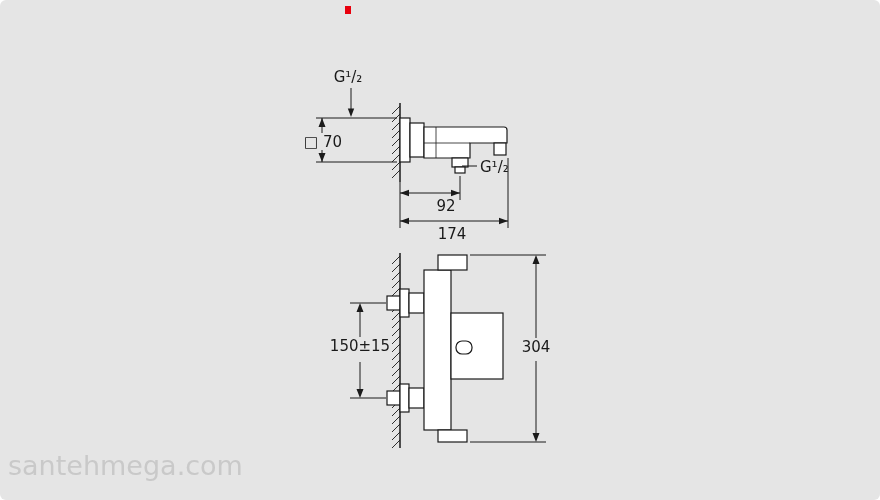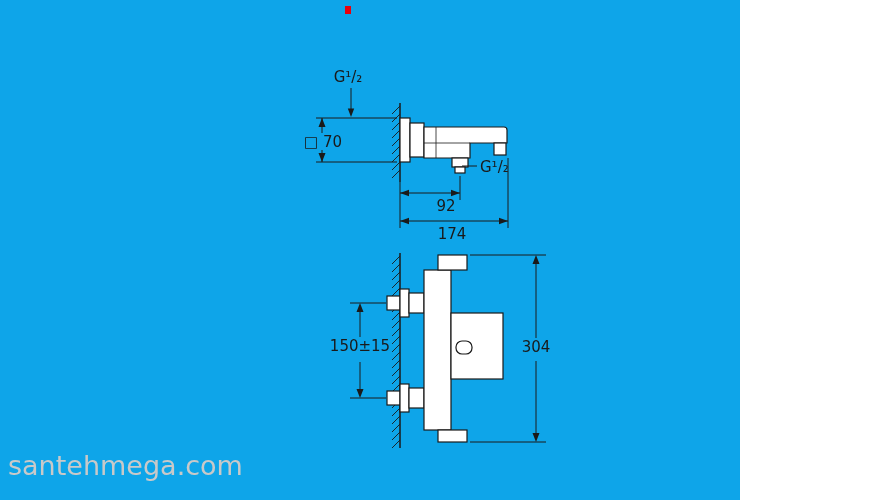--- a/index.html
+++ b/index.html
@@ -1,22 +1,23 @@
 <!DOCTYPE html>
 <html><head>
 <meta charset="utf-8">
 <style>
   html, body { margin: 0; padding: 0; background: #ffffff; }
   .stage {
     position: relative;
-    width: 740px;
+    width: 880px;
     height: 500px;
-    background: #0ea5e9;
+    background: #e5e5e5;
     overflow: hidden;
     font-family: "DejaVu Sans", sans-serif;
+    border-radius: 6px;
   }
   svg { display: block; }
   .outline { fill: #ffffff; stroke: #1a1a1a; stroke-width: 1.2; stroke-linejoin: miter; }
   .wall    { stroke: #1a1a1a; stroke-width: 1.5; fill: none; }
   .hatch   { stroke: #1a1a1a; stroke-width: 0.9; fill: none; }
   .dimline { stroke: #1a1a1a; stroke-width: 1; fill: none; }
   .thin    { stroke: #1a1a1a; stroke-width: 0.8; fill: none; }
   .arrow   { fill: #1a1a1a; stroke: none; }
   .dimtext { font: 15px "DejaVu Sans", sans-serif; fill: #1a1a1a; }
   .wmtext  { font: 27px "DejaVu Sans", sans-serif; }

